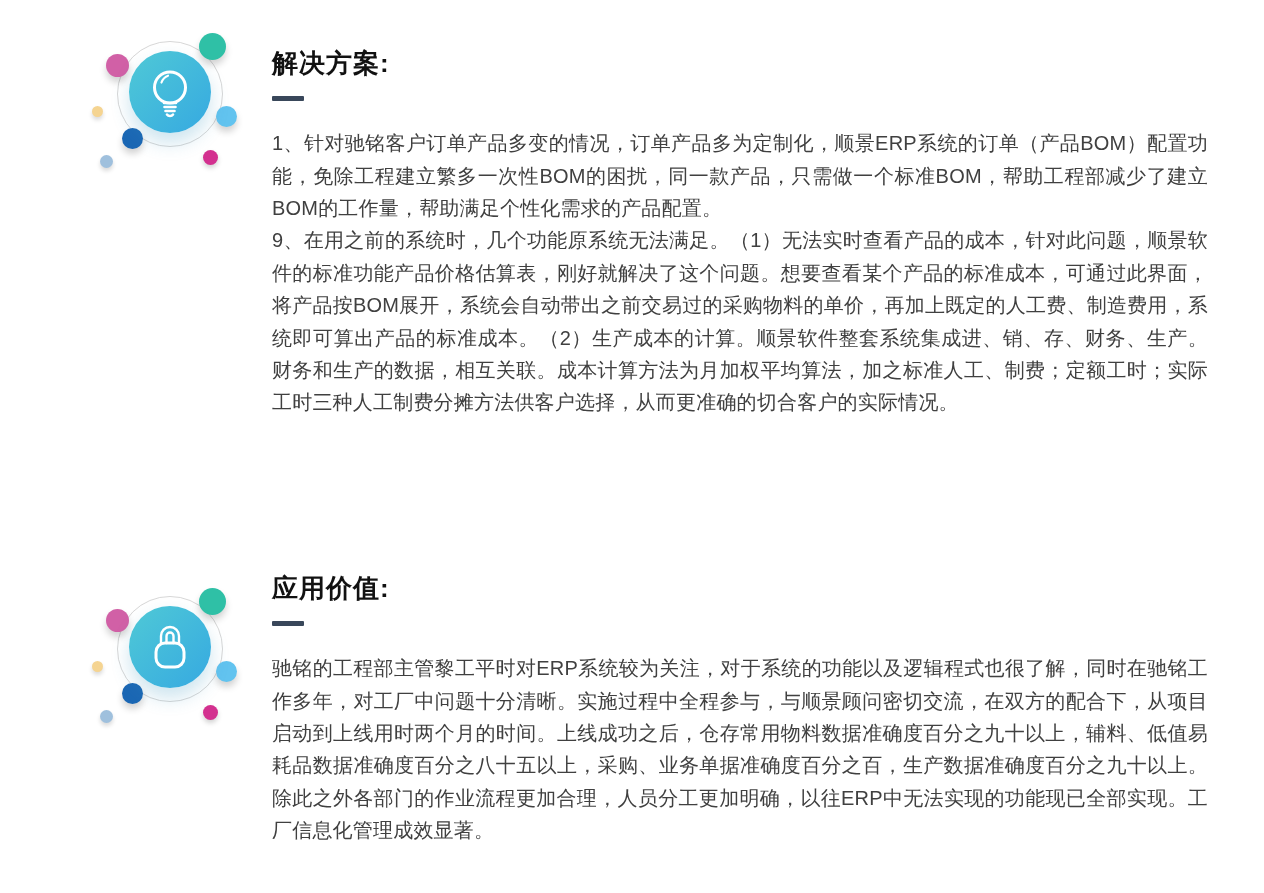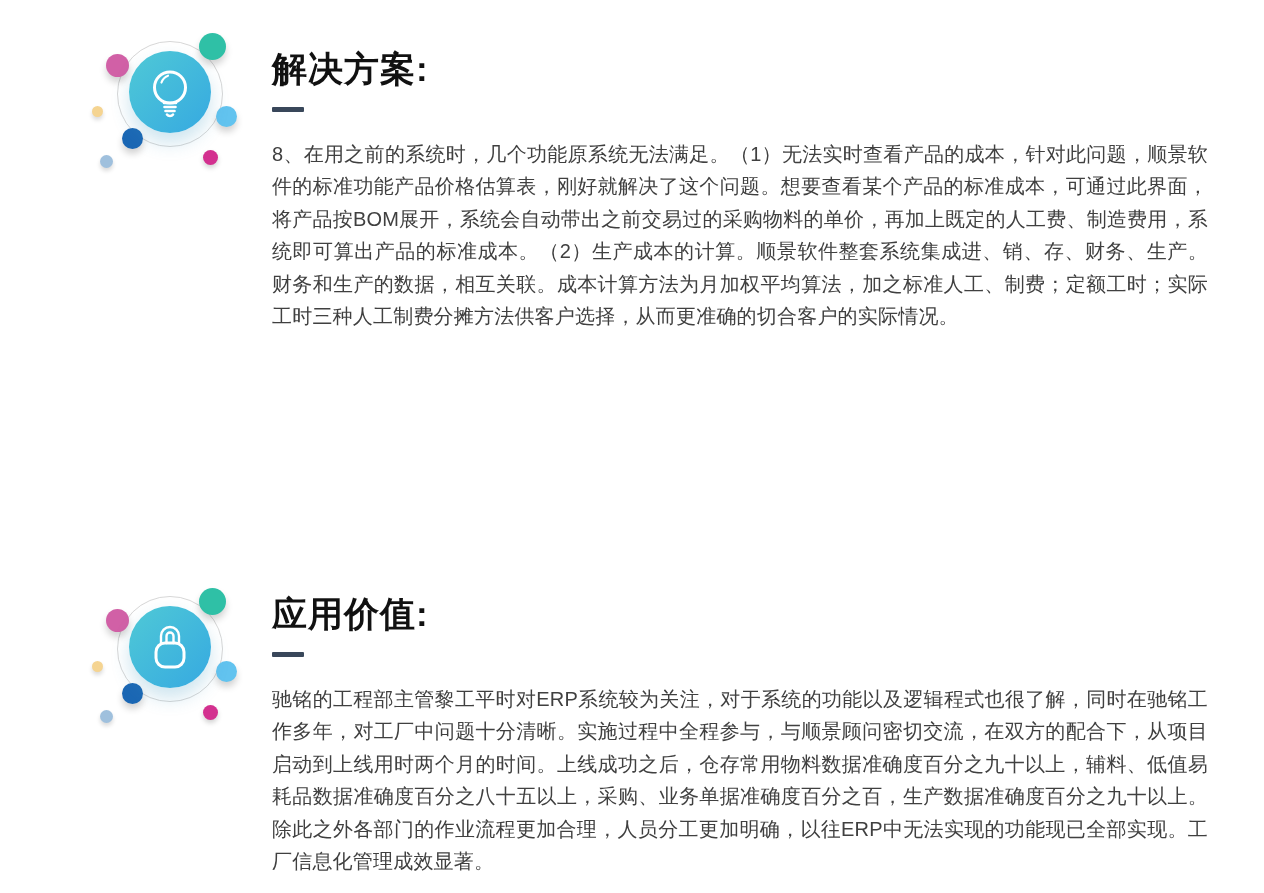--- a/index.html
+++ b/index.html
@@ -32,24 +32,24 @@
   .dot-pink    { left:21px;  top:44px;  width:23px; height:23px; background:var(--dot-pink); }
   .dot-yellow  { left:7px;   top:96px;  width:11px; height:11px; background:var(--dot-yellow); box-shadow:0 3px 4px rgba(0,0,0,0.15); }
   .dot-sky     { left:131px; top:96px;  width:21px; height:21px; background:var(--dot-sky); }
   .dot-blue    { left:37px;  top:118px; width:21px; height:21px; background:var(--dot-blue); }
   .dot-magenta { left:118px; top:140px; width:15px; height:15px; background:var(--dot-magenta); box-shadow:0 3px 5px rgba(0,0,0,0.18); }
   .dot-muted   { left:15px;  top:145px; width:13px; height:13px; background:var(--dot-muted); box-shadow:0 3px 4px rgba(0,0,0,0.15); }
 
   
   .content { position:absolute; left:272px; width:936px; }
   .content.first  { top:48px; }
-  .content.second { top:593px; }
+  .content.second { top:573px; }
 
   h2 {
-    font-size:35px; font-weight:bold; color:var(--heading-color);
+    font-size:26px; font-weight:bold; color:var(--heading-color);
     letter-spacing:1px; line-height:1.2;
   }
   .dash {
     width:32px; height:5px; background:var(--dash-color);
     margin-top:17px; border-radius:1px;
   }
   .paras { margin-top:26px; }
   .paras p {
     font-size:20px; line-height:32.4px; color:var(--text-color);
     text-align:justify; letter-spacing:0.2px;
@@ -74,21 +74,22 @@
       <path d="M35,52 h12 M35.5,56 h11 M36.5,60 h9" stroke-width="2.6"></path>
       <path d="M38,63.5 a3.5,3 0 0 0 6,0" stroke-width="2.6"></path>
     </svg>
   </div>
 </div>
 
 <div class="content first">
   <h2>解决方案:</h2>
   <div class="dash"></div>
   <div class="paras">
-    <p>8、在用之前的系统时，几个功能原系统无法满足。（1）无法实时查看产品的成本，针对此问题，顺景软件的标准功能产品价格估算表，刚好就解决了这个问题。想要查看某个产品的标准成本，可通过此界面，将产品按BOM展开，系统会自动带出之前交易过的采购物料的单价，再加上既定的人工费、制造费用，系统即可算出产品的标准成本。（2）生产成本的计算。顺景软件整套系统集成进、销、存、财务、生产。财务和生产的数据，相互关联。成本计算方法为月加权平均算法，加之标准人工、制费；定额工时；实际工时三种人工制费分摊方法供客户选择，从而更准确的切合客户的实际情况。</p>
+    <p>1、针对驰铭客户订单产品多变的情况，订单产品多为定制化，顺景ERP系统的订单（产品BOM）配置功能，免除工程建立繁多一次性BOM的困扰，同一款产品，只需做一个标准BOM，帮助工程部减少了建立BOM的工作量，帮助满足个性化需求的产品配置。</p>
+    <p>9、在用之前的系统时，几个功能原系统无法满足。（1）无法实时查看产品的成本，针对此问题，顺景软件的标准功能产品价格估算表，刚好就解决了这个问题。想要查看某个产品的标准成本，可通过此界面，将产品按BOM展开，系统会自动带出之前交易过的采购物料的单价，再加上既定的人工费、制造费用，系统即可算出产品的标准成本。（2）生产成本的计算。顺景软件整套系统集成进、销、存、财务、生产。财务和生产的数据，相互关联。成本计算方法为月加权平均算法，加之标准人工、制费；定额工时；实际工时三种人工制费分摊方法供客户选择，从而更准确的切合客户的实际情况。</p>
   </div>
 </div>
 
 <div class="icon-wrap second">
   <div class="ring"></div>
   <span class="dot dot-teal"></span>
   <span class="dot dot-pink"></span>
   <span class="dot dot-yellow"></span>
   <span class="dot dot-sky"></span>
   <span class="dot dot-blue"></span>

